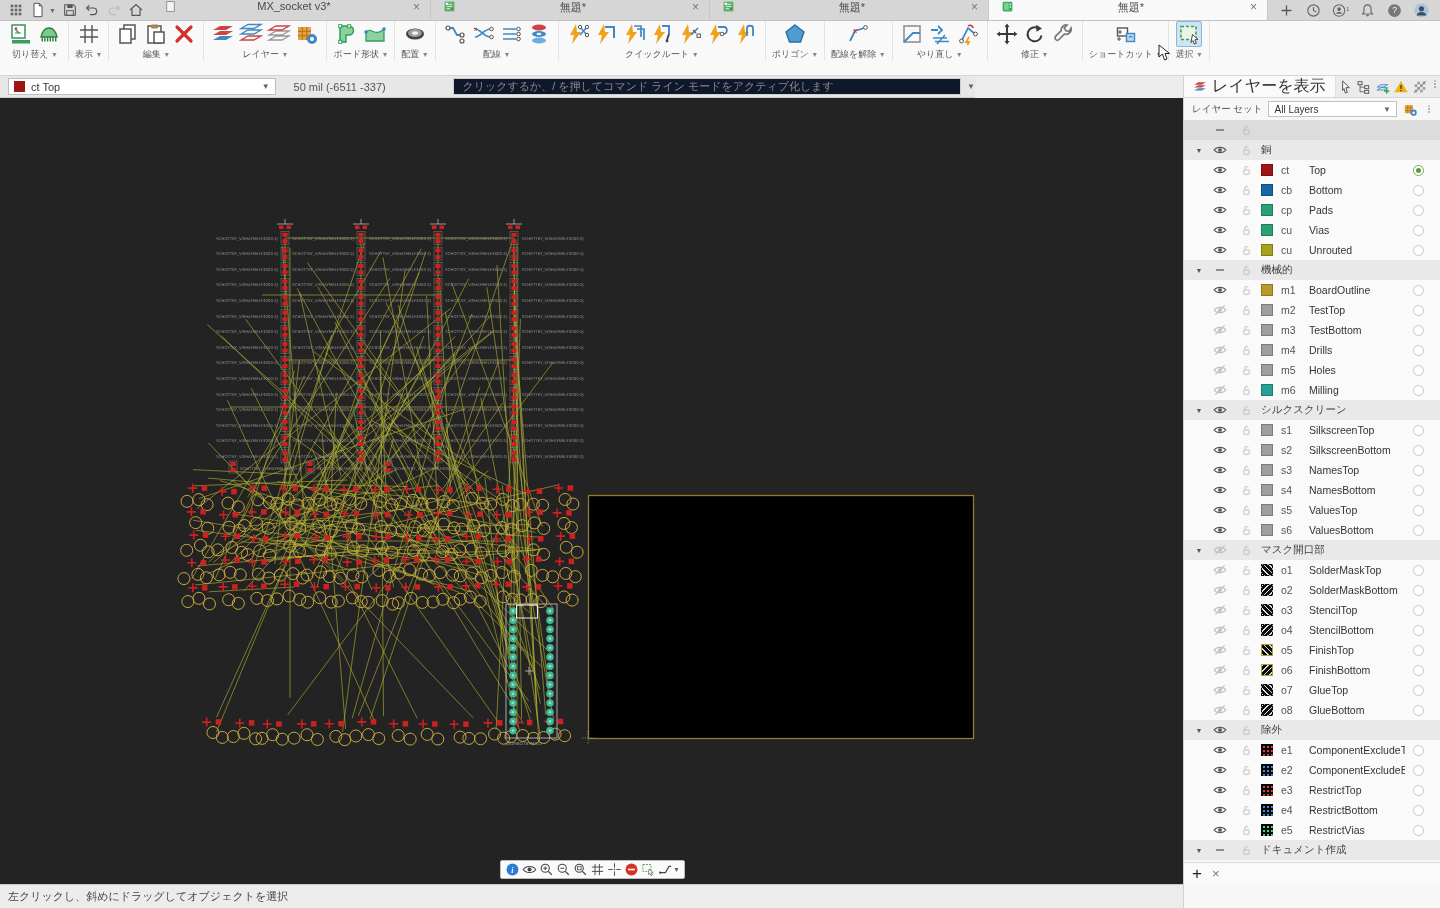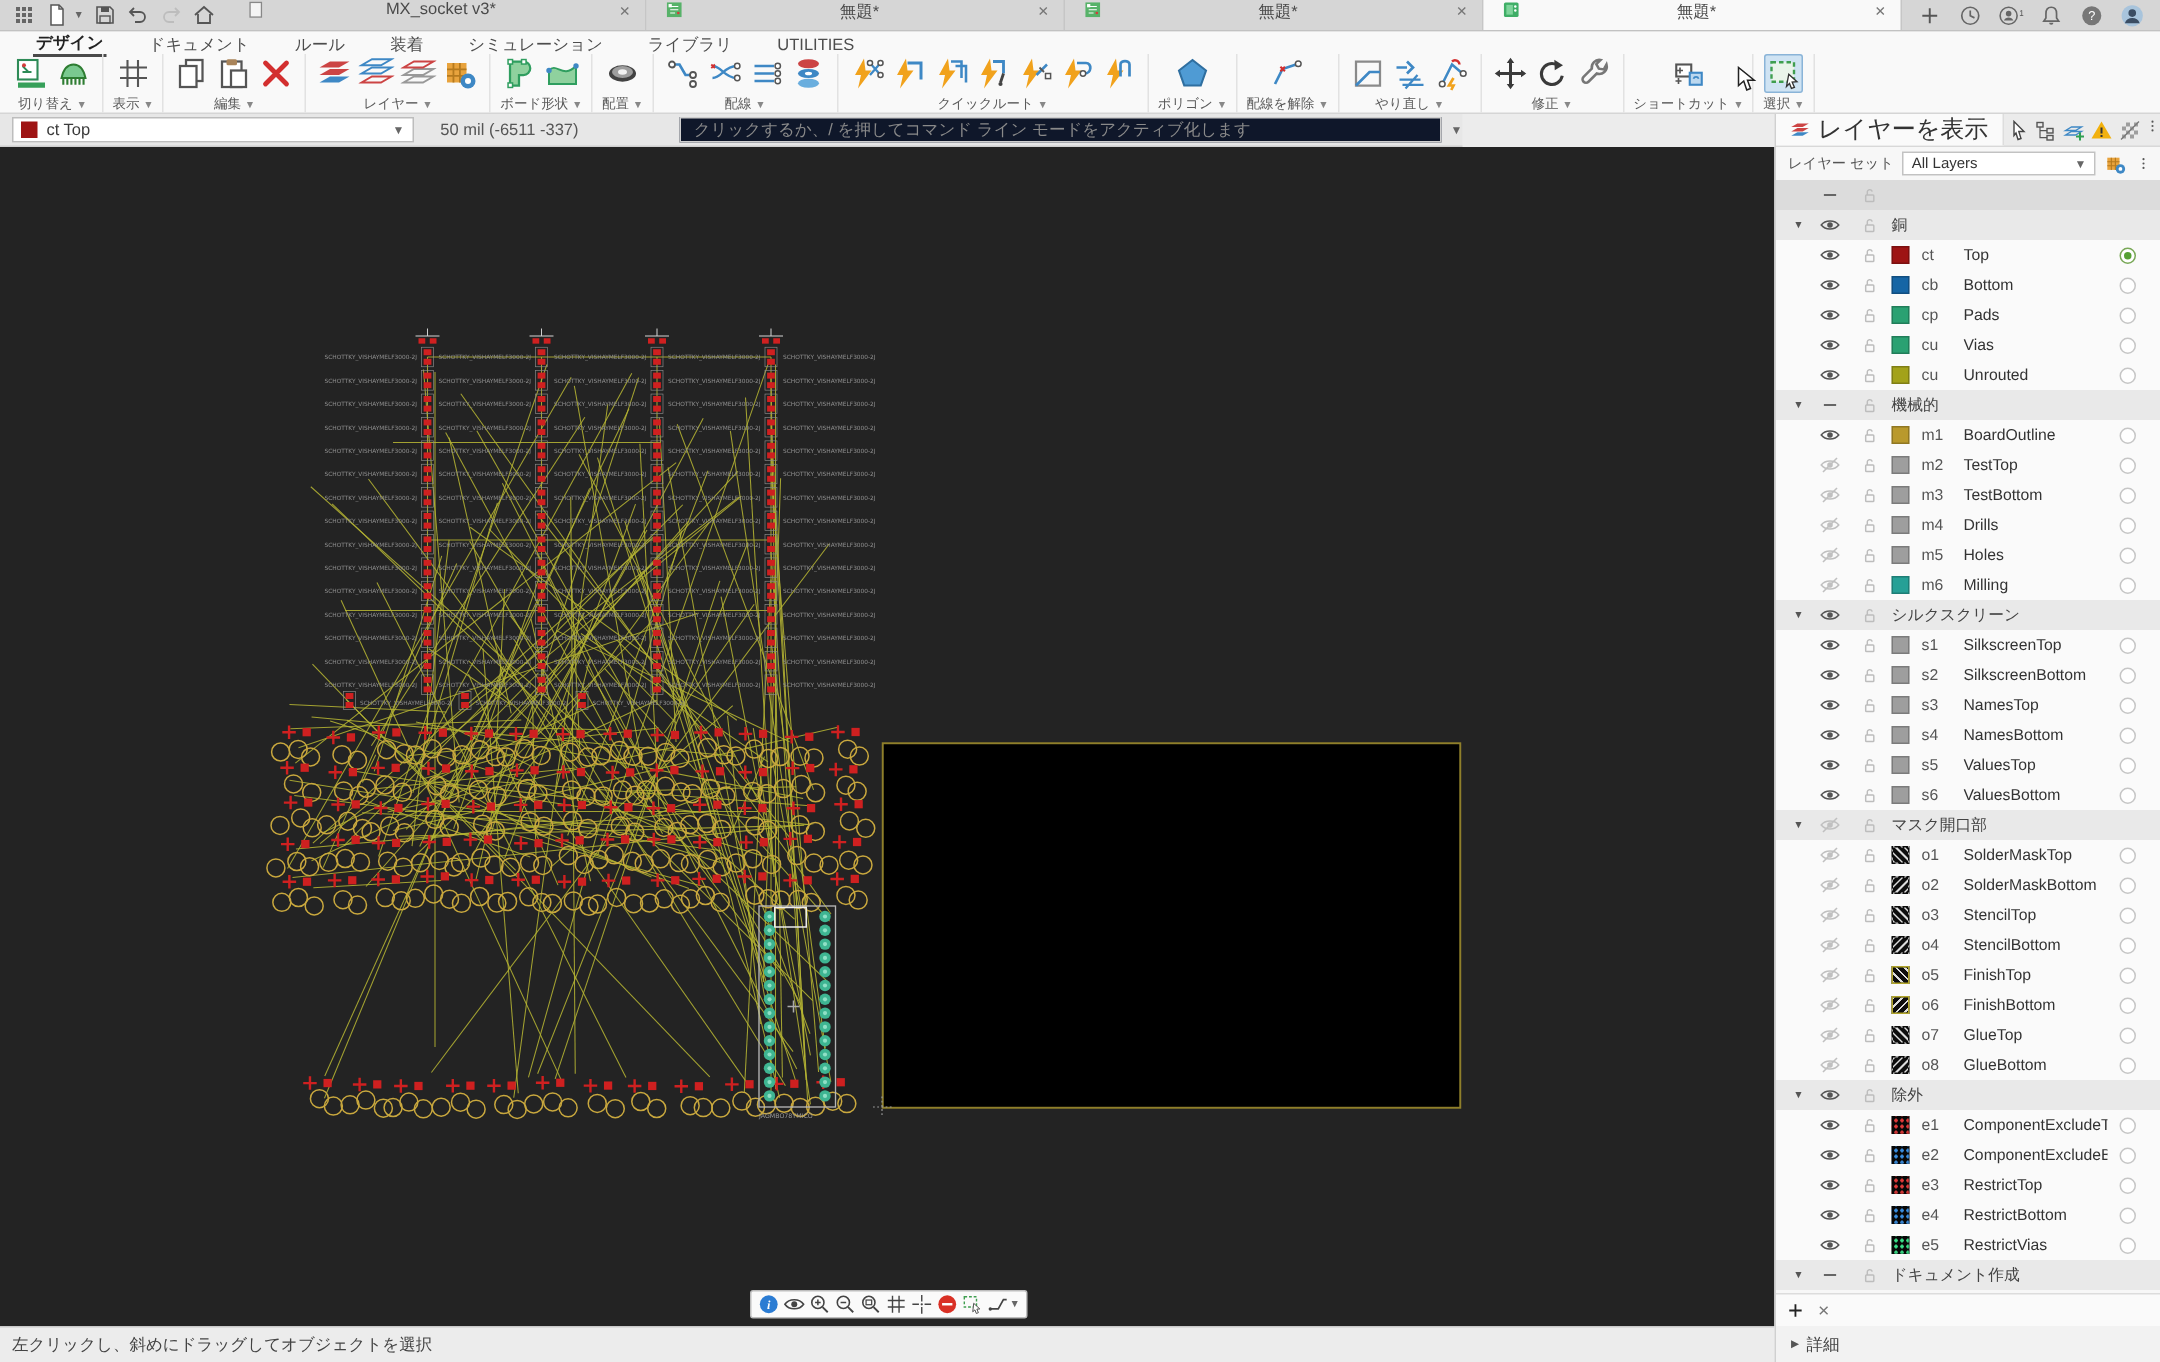--- a/index.html
+++ b/index.html
@@ -224,29 +224,20 @@
           <svg viewBox="0 0 24 24" width="100%" height="100%">
             <circle cx="12" cy="12" r="10" fill="#a8c4dc"></circle>
             <circle cx="12" cy="9.5" r="3.6" fill="#3b4d63"></circle>
             <path d="M5 19 a7.5 7.5 0 0 1 14 0 z" fill="#3b4d63"></path>
           </svg>
         </span>
       </div>
   </div>
 
   <div class="ribbon">
-    <div class="menutabs" id="menutabs">
-        <div class="mtab active">デザイン</div>
-        <div class="mtab">ドキュメント</div>
-        <div class="mtab">ルール</div>
-        <div class="mtab">装着</div>
-        <div class="mtab">シミュレーション</div>
-        <div class="mtab">ライブラリ</div>
-        <div class="mtab">UTILITIES</div>
-      </div>
     <div class="rgroups" id="rgroups">
         <div class="rgroup">
           <div class="ricons">
             <span class="ricon">
               <svg viewBox="0 0 24 24" width="100%" height="100%">
                 <rect x="3" y="3" width="13" height="13" fill="#fff" stroke="#2e8b57" stroke-width="1.4"></rect>
                 <path d="M6 7 l4 4 M6 11 h6" stroke="#2e8b57" stroke-width="1.2"></path>
                 <circle cx="7" cy="6.5" r="1.3" fill="#d43c3c"></circle>
                 <rect x="3" y="18" width="18" height="3.5" fill="#37a05a"></rect>
               </svg>
@@ -2269,24 +2260,20 @@
               <path d="M9 11 V8 a3 3 0 0 1 6-1" fill="none" stroke="#bdbdbd" stroke-width="1.8"></path>
             </svg>
           </span>
           <span class="gname">ドキュメント作成</span>
         </div>
       </div>
     <div class="pfoot">
       <span class="addb">+</span>
       <span class="clsb">×</span>
     </div>
-    <div class="pdetails">
-      <span class="tri">▶</span>
-      <span>詳細</span>
-    </div>
   </div>
 
   <div class="mousecursor">
     <svg viewBox="0 0 13 18">
         <path d="M1 1 L1 13 L4.5 10 L6.5 16 L9 15 L7 9.5 L11.5 9.5 Z" fill="#fff" stroke="#222" stroke-width="1"></path>
       </svg>
   </div>
 </div>
 
 </body></html>

